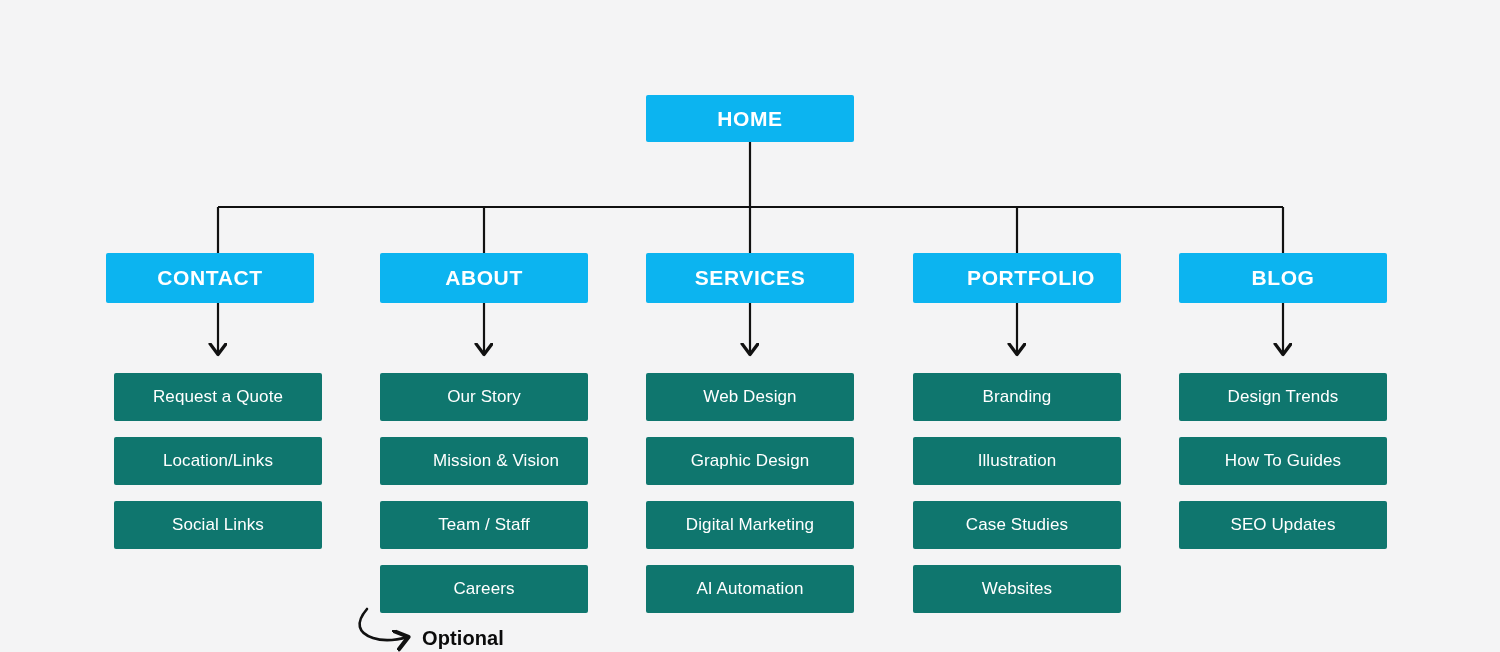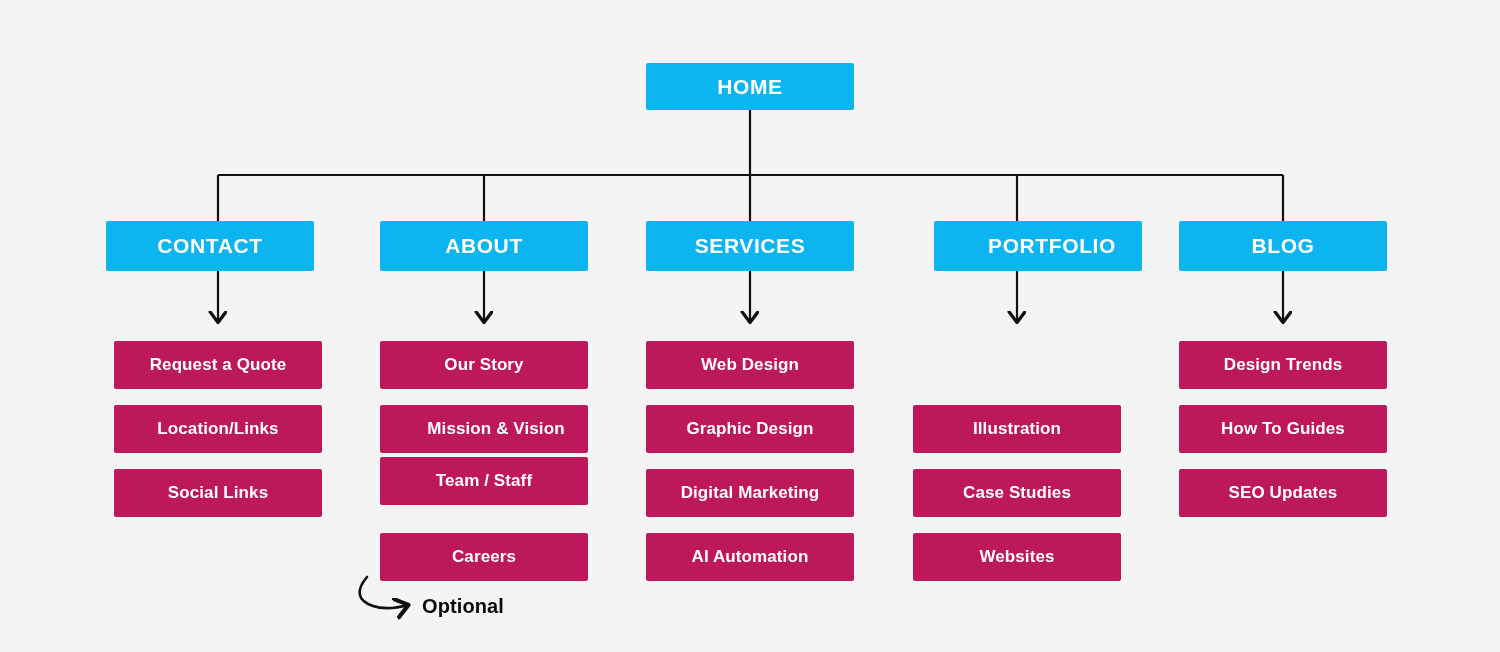--- a/index.html
+++ b/index.html
@@ -12,20 +12,21 @@
     height: 652px;
     background: #f4f4f5;
     font-family: "Liberation Sans", sans-serif;
     overflow: hidden;
   }
   #canvas {
     position: relative;
     width: 1500px;
     height: 488px;
     background: #f4f4f5;
+    margin-top: 32px;
   }
   .connector-layer {
     position: absolute;
     left: 0;
     top: 0;
     width: 1500px;
     height: 652px;
     pointer-events: none;
   }
   .node {
@@ -41,24 +42,24 @@
     background: #0cb4f0;
     color: #ffffff;
     font-size: 21px;
     font-weight: bold;
     letter-spacing: 0.6px;
   }
   .node-root {
     font-size: 21px;
   }
   .node-leaf {
-    background: #be185d;
+    background: #0f766e;
     color: #ffffff;
     font-size: 17px;
-    font-weight: bold;
+    font-weight: normal;
     letter-spacing: 0.1px;
   }
   .note-label {
     position: absolute;
     font-size: 20px;
     font-weight: bold;
     color: #0b0b0b;
     letter-spacing: 0.1px;
     white-space: nowrap;
   }
@@ -142,21 +143,21 @@
 
   <div class="node node-category" style="left:380px; top:221px; width:208px; height:50px;">
     <span>ABOUT</span>
   </div>
   <div class="node node-leaf" style="left:380px; top:341px; width:208px; height:48px;">
     <span>Our Story</span>
   </div>
   <div class="node node-leaf" style="left:380px; top:405px; width:208px; height:48px;padding-left:24px;">
     <span>Mission &amp; Vision</span>
   </div>
-  <div class="node node-leaf" style="left:380px; top:457px; width:208px; height:48px;">
+  <div class="node node-leaf" style="left:380px; top:469px; width:208px; height:48px;">
     <span>Team / Staff</span>
   </div>
   <div class="node node-leaf" style="left:380px; top:533px; width:208px; height:48px;">
     <span>Careers</span>
   </div>
 
   <div class="node node-category" style="left:646px; top:221px; width:208px; height:50px;">
     <span>SERVICES</span>
   </div>
   <div class="node node-leaf" style="left:646px; top:341px; width:208px; height:48px;">
@@ -165,22 +166,25 @@
   <div class="node node-leaf" style="left:646px; top:405px; width:208px; height:48px;">
     <span>Graphic Design</span>
   </div>
   <div class="node node-leaf" style="left:646px; top:469px; width:208px; height:48px;">
     <span>Digital Marketing</span>
   </div>
   <div class="node node-leaf" style="left:646px; top:533px; width:208px; height:48px;">
     <span>AI Automation</span>
   </div>
 
-  <div class="node node-category" style="left:934px; top:221px; width:208px; height:50px;padding-left:28px;">
+  <div class="node node-category" style="left:913px; top:221px; width:208px; height:50px;padding-left:28px;">
     <span>PORTFOLIO</span>
+  </div>
+  <div class="node node-leaf" style="left:913px; top:341px; width:208px; height:48px;">
+    <span>Branding</span>
   </div>
   <div class="node node-leaf" style="left:913px; top:405px; width:208px; height:48px;">
     <span>Illustration</span>
   </div>
   <div class="node node-leaf" style="left:913px; top:469px; width:208px; height:48px;">
     <span>Case Studies</span>
   </div>
   <div class="node node-leaf" style="left:913px; top:533px; width:208px; height:48px;">
     <span>Websites</span>
   </div>

